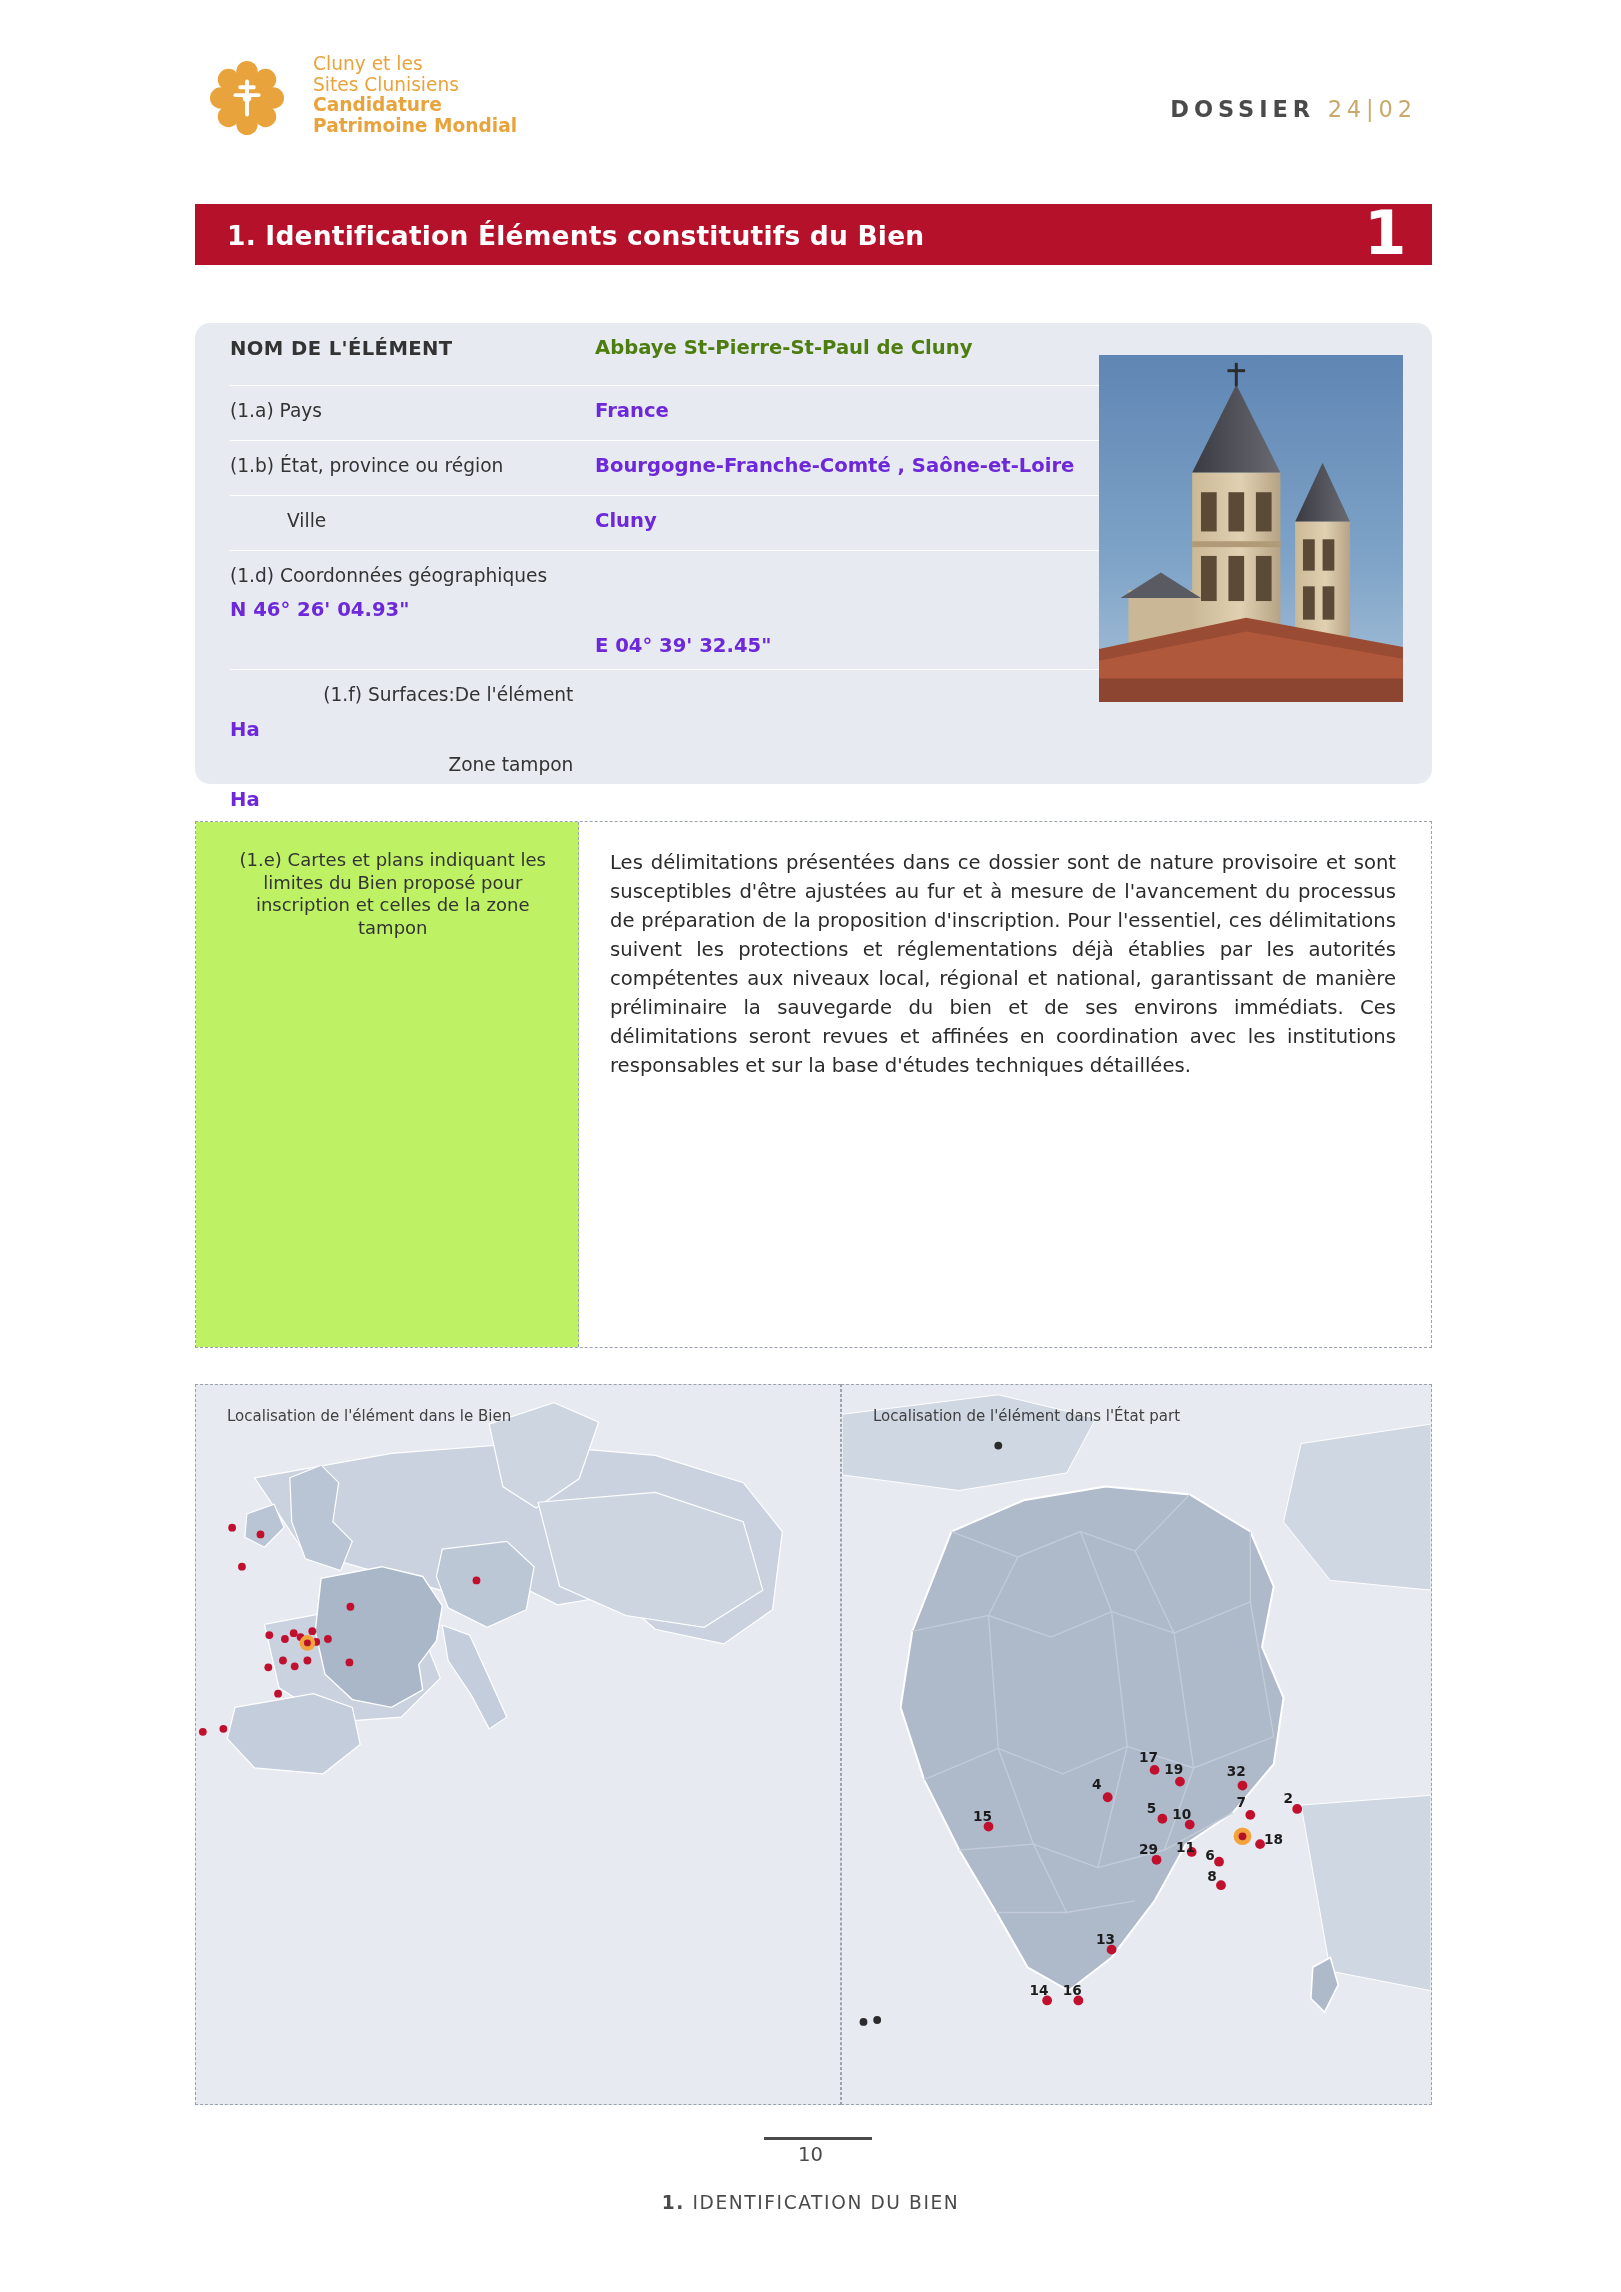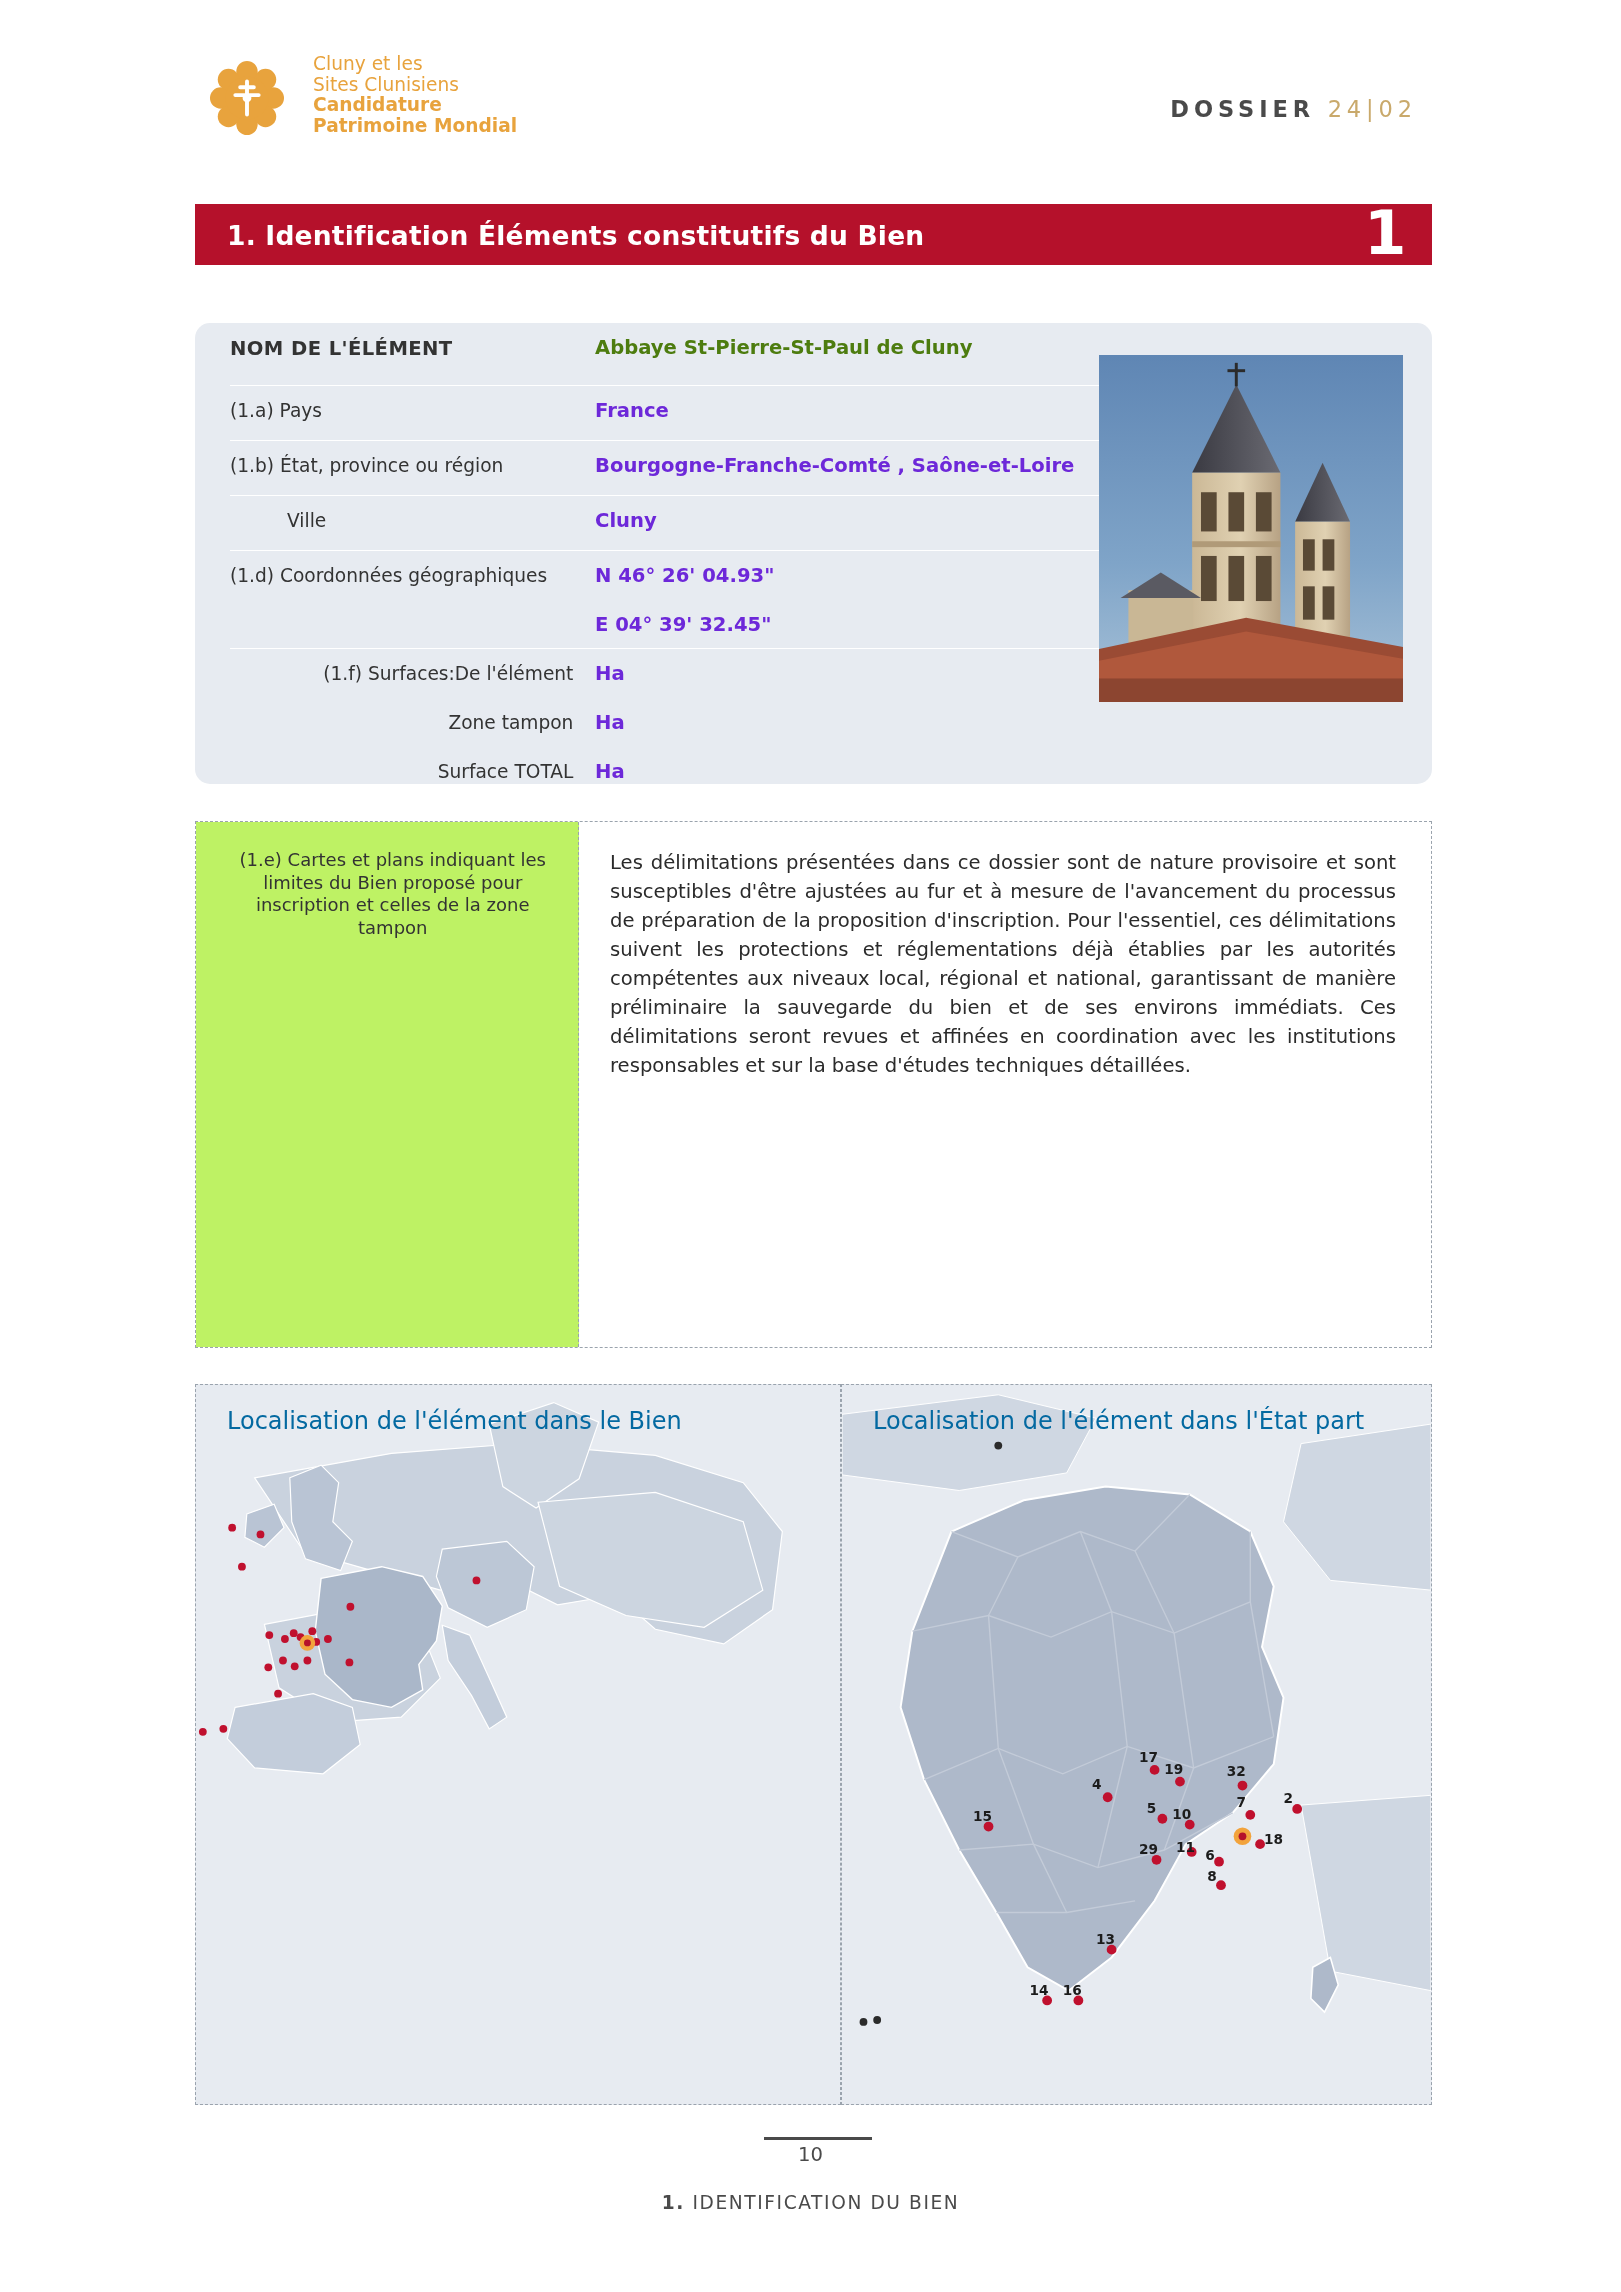--- a/index.html
+++ b/index.html
@@ -108,21 +108,21 @@
     top: 0;
     width: 912px;
   }
   .row {
     display: flex;
     align-items: flex-start;
     border-bottom: 1px solid #ffffff;
     min-height: 49px;
     box-sizing: border-box;
   }
-  .row.noline { border-bottom: none; }
+  .row.noline { border-bottom: none; flex-direction: column; }
   .row .lbl {
     width: 365px;
     font-size: 18.6px;
     color: #333333;
     padding-top: 13.7px;
     box-sizing: border-box;
   }
   .row .lbl.strong {
     font-weight: 700;
     letter-spacing: 0.4px;
@@ -205,22 +205,22 @@
     box-sizing: border-box;
     background: #e7ebf1;
     overflow: hidden;
   }
   #map-left  { left: 195px; width: 646px; }
   #map-right { left: 841px; width: 591px; }
   .map-caption {
     position: absolute;
     left: 31px;
     top: 21.6px;
-    font-size: 24px;
-    color: #0369a1;
+    font-size: 15px;
+    color: #404040;
     z-index: 5;
   }
   .map-svg { position: absolute; inset: 0; width: 100%; height: 100%; }
   .map-label {
     font-size: 14px;
     font-weight: 700;
     fill: #1c1c1c;
     font-family: "DejaVu Sans", "Liberation Sans", sans-serif;
   }
 

